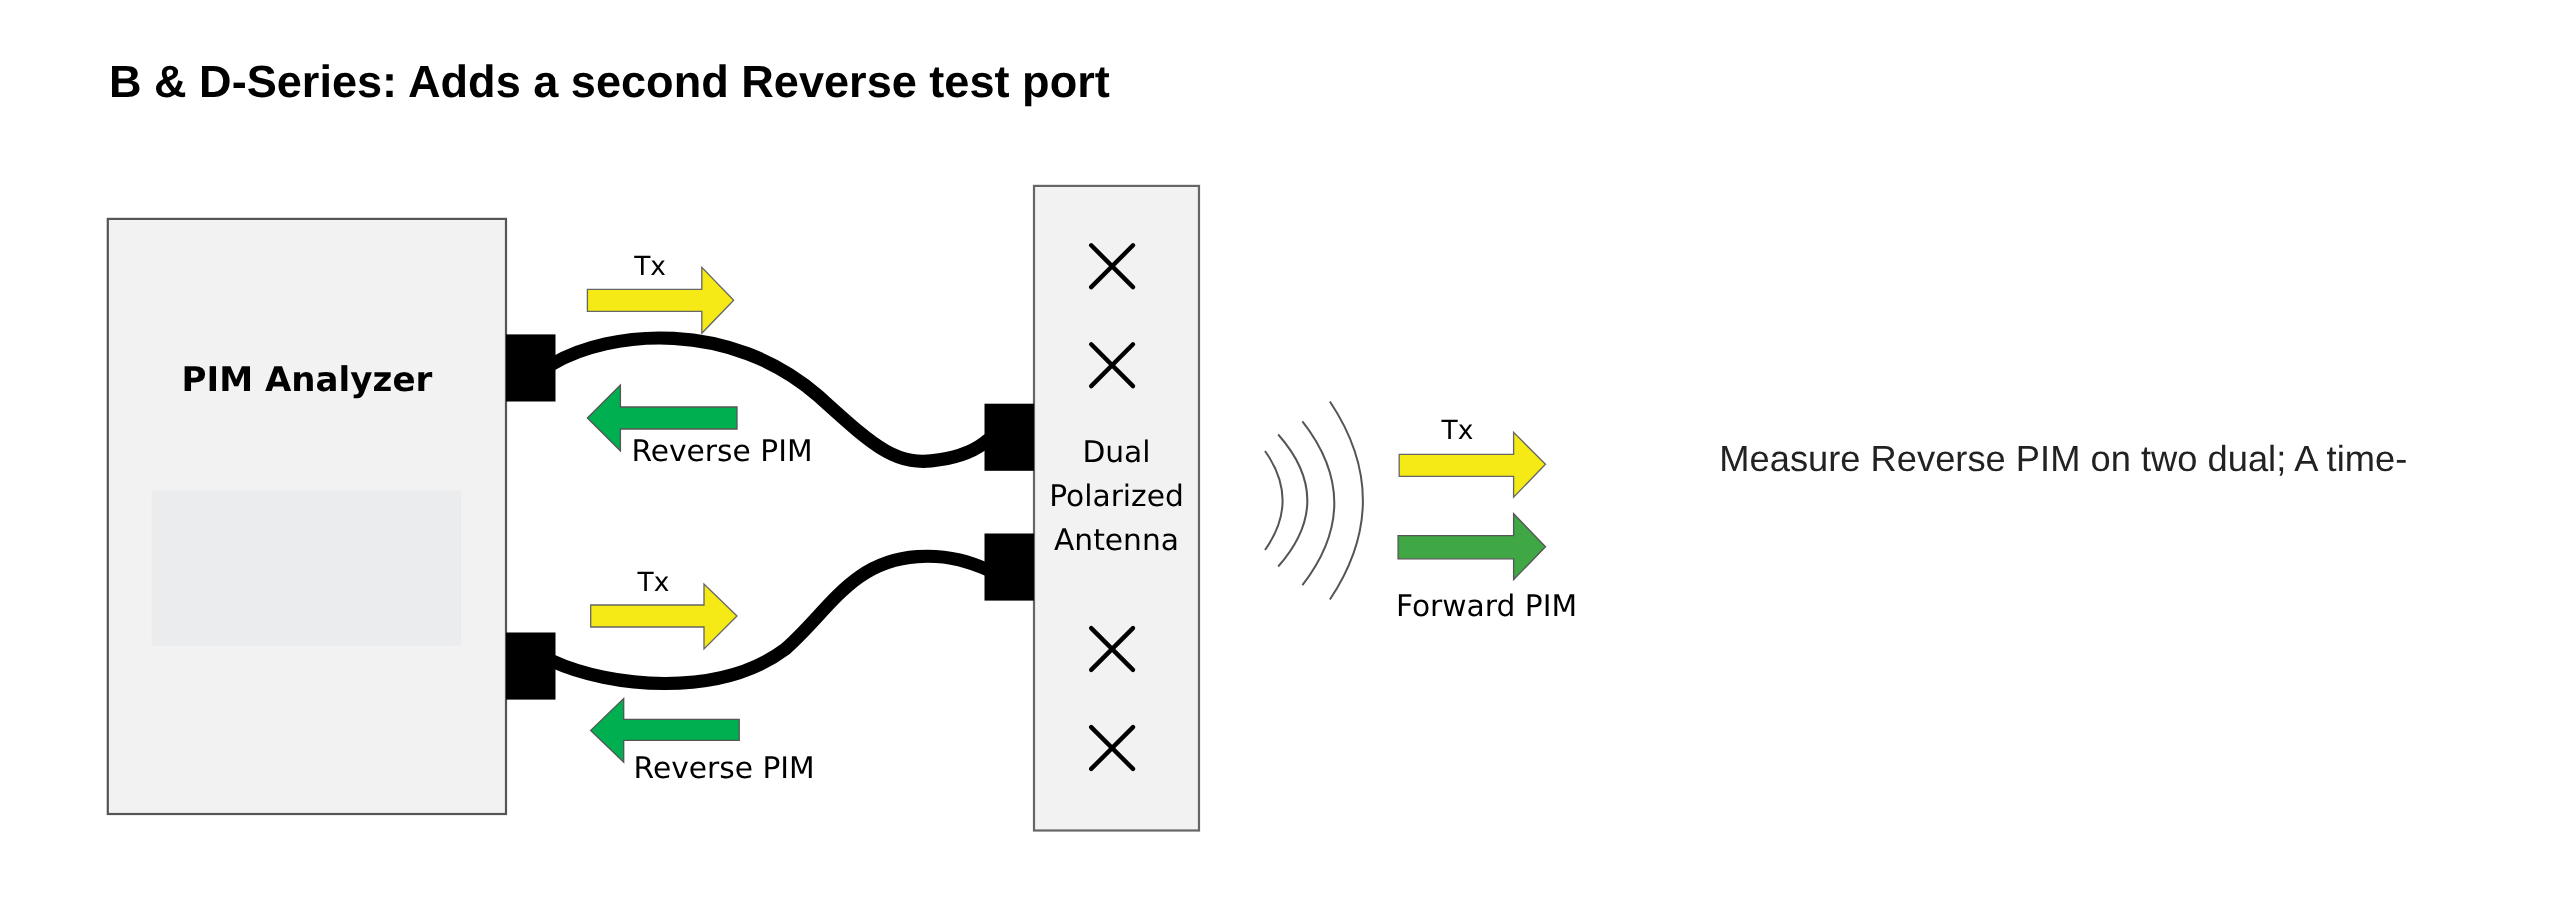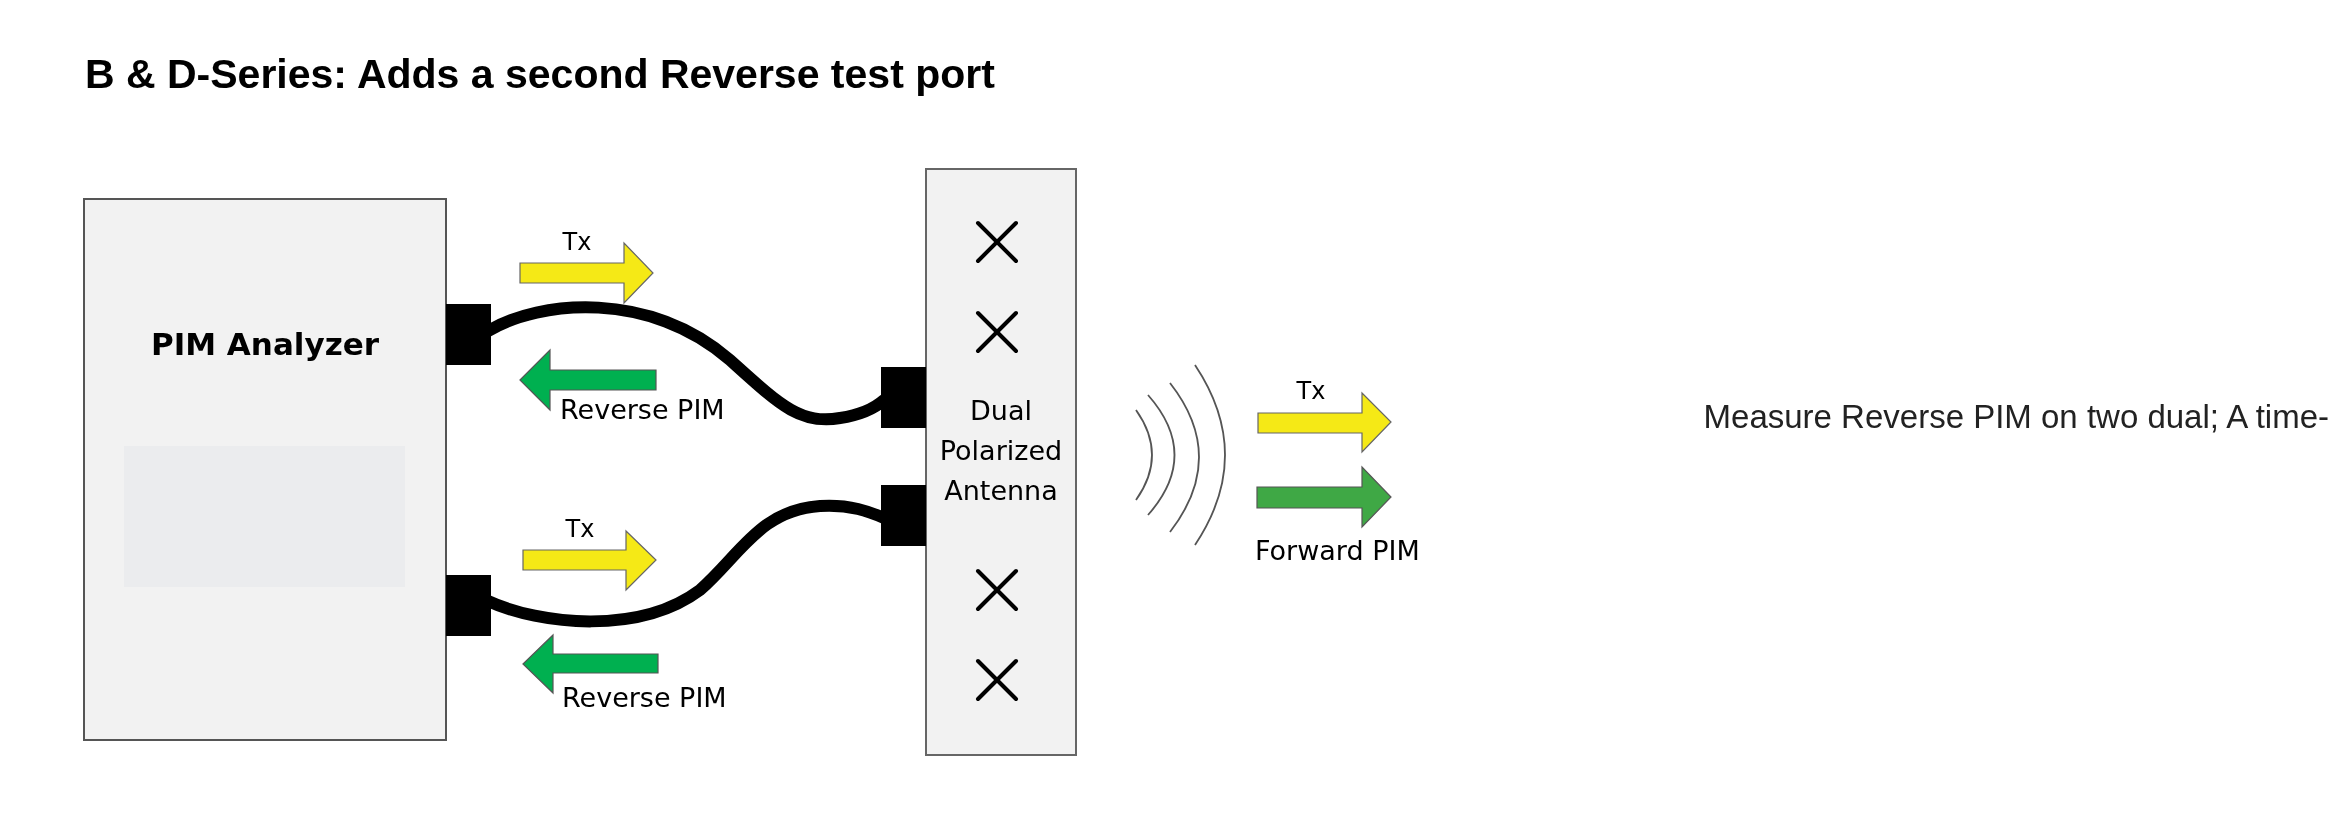--- a/index.html
+++ b/index.html
@@ -1,17 +1,17 @@
 <!DOCTYPE html>
 <html><head>
   <meta charset="utf-8">
   <style>
     html, body { margin: 0; padding: 0; background: #ffffff; }
     body { width: 2337px; height: 825px; position: relative; overflow: hidden; }
-    #stage { position: absolute; left: 0; top: 0; width: 1885px; height: 825px; text-align: right; }
+    #stage { position: absolute; left: 14px; top: 0; width: 1885px; height: 825px; }
     .title {
       position: absolute; left: 85px; top: 50px;
       font-family: "Liberation Sans", sans-serif; font-weight: bold;
       font-size: 41px; color: #000; white-space: nowrap; line-height: 1.2;
     }
     .desc {
       position: absolute; left: 1549px; top: 395px; width: 780px;
       font-family: "Liberation Sans", sans-serif; font-size: 33px;
       line-height: 44px; color: #222;
     }

